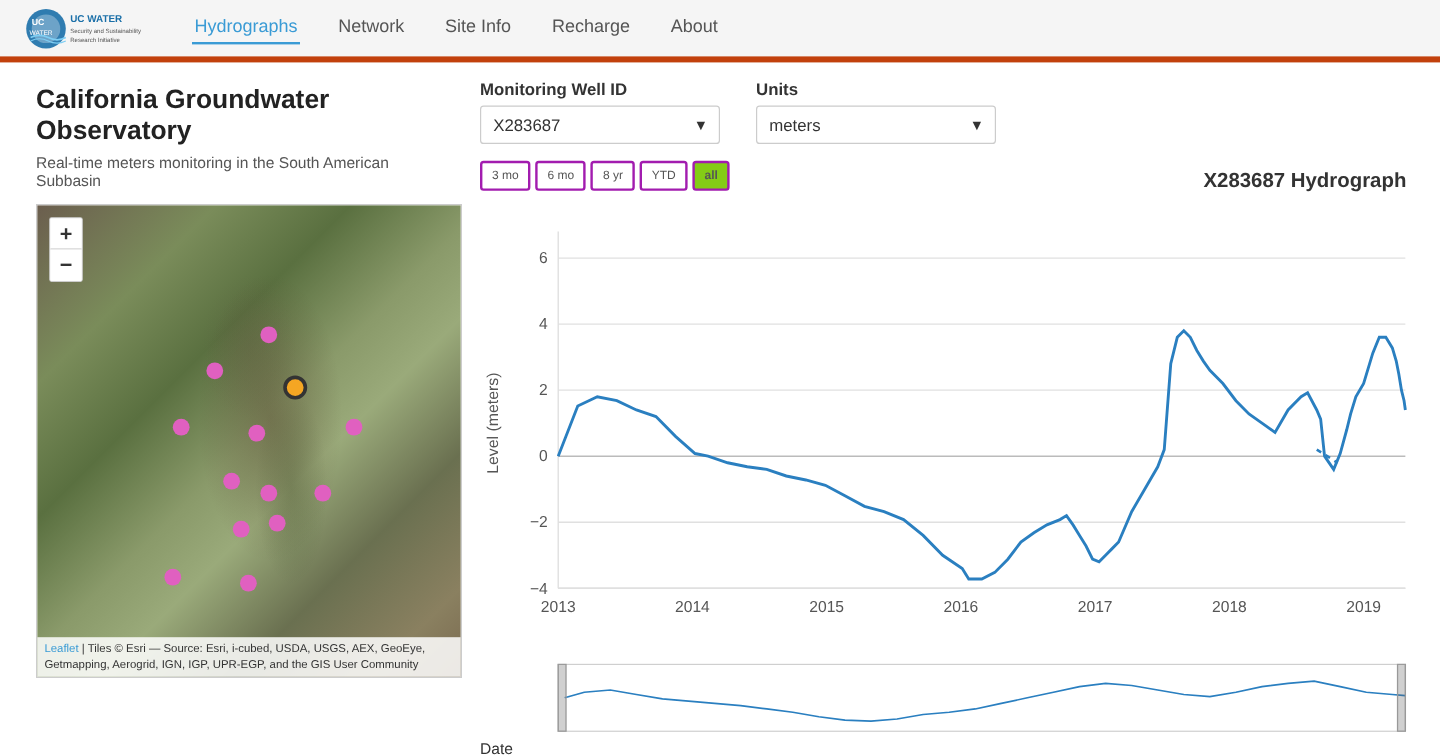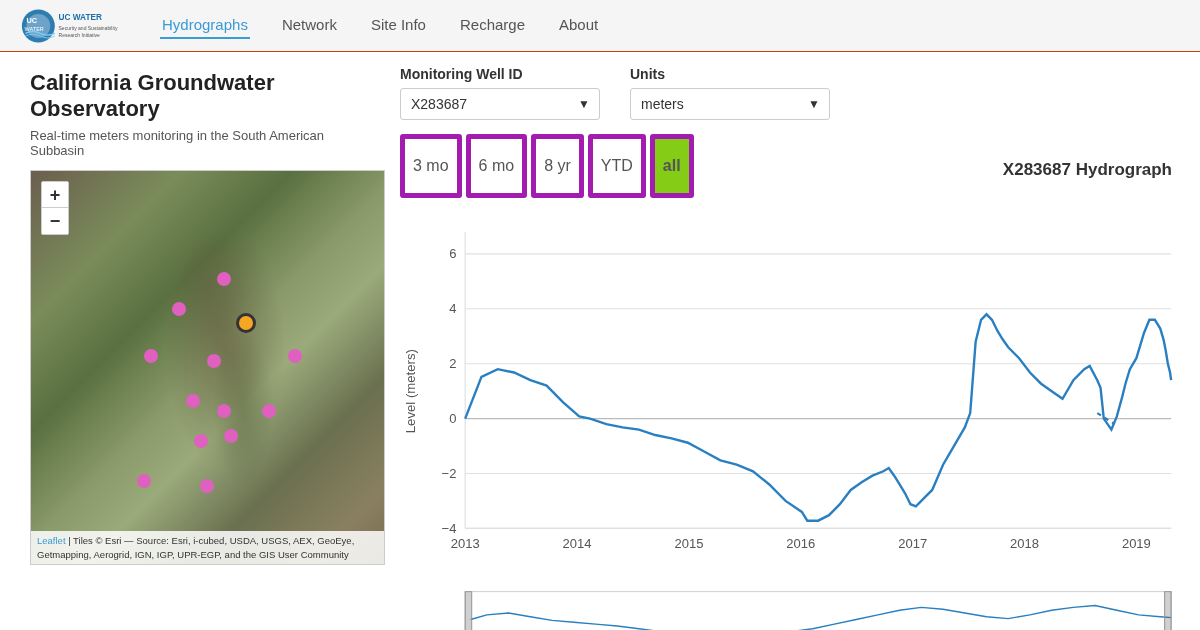--- a/index.html
+++ b/index.html
@@ -1,21 +1,21 @@
 <!DOCTYPE html>
 <html><head>
   <meta charset="utf-8">
   <style>
     * { box-sizing: border-box; margin: 0; padding: 0; }
     body { font-family: Arial, sans-serif; background: #fff; width: 1200px; height: 630px; overflow: hidden; }
 
     
     #header {
       display: flex; align-items: center; height: 52px;
-      background: #f5f5f5; border-bottom: 1px solid #c2410c; padding: 0 20px;
+      background: #f5f5f5; border-bottom: 5px solid #c2410c; padding: 0 20px;
     }
     #logo-area { display: flex; align-items: center; margin-right: 30px; }
     #logo-svg { width: 110px; height: 38px; }
     nav { display: flex; gap: 30px; }
     .nav-item {
       font-size: 15px; color: #555; cursor: pointer; text-decoration: none;
       padding: 4px 2px;
     }
     .nav-item.active { color: #3a9bd5; border-bottom: 2px solid #3a9bd5; }
 
@@ -84,22 +84,22 @@
       font-size: 14px; color: #333; background: white; cursor: pointer; min-width: 200px;
     }
     .dropdown-arrow {
       position: absolute; right: 10px; top: 50%; transform: translateY(-50%);
       pointer-events: none; color: #333; font-size: 12px;
     }
 
     
     #time-buttons { display: flex; gap: 4px; margin-bottom: 8px; }
     .time-btn {
-      padding: 18px 8px; border: 5px solid #a21caf; background: white;
-      font-size: 16px; color: #555; cursor: pointer; border-radius: 3px;
+      padding: 5px 8px; border: 2px solid #a21caf; background: white;
+      font-size: 10px; color: #555; cursor: pointer; border-radius: 3px;
     }
     .time-btn.active { background: #84cc16; font-weight: bold; }
 
     
     #chart-area { flex: 1; display: flex; flex-direction: column; position: relative; }
     #main-chart { flex: 1; position: relative; }
     #mini-chart { height: 65px; position: relative; margin-top: 4px; }
     #x-axis-label {
       font-size: 13px; color: #333; margin-top: 2px;
     }

